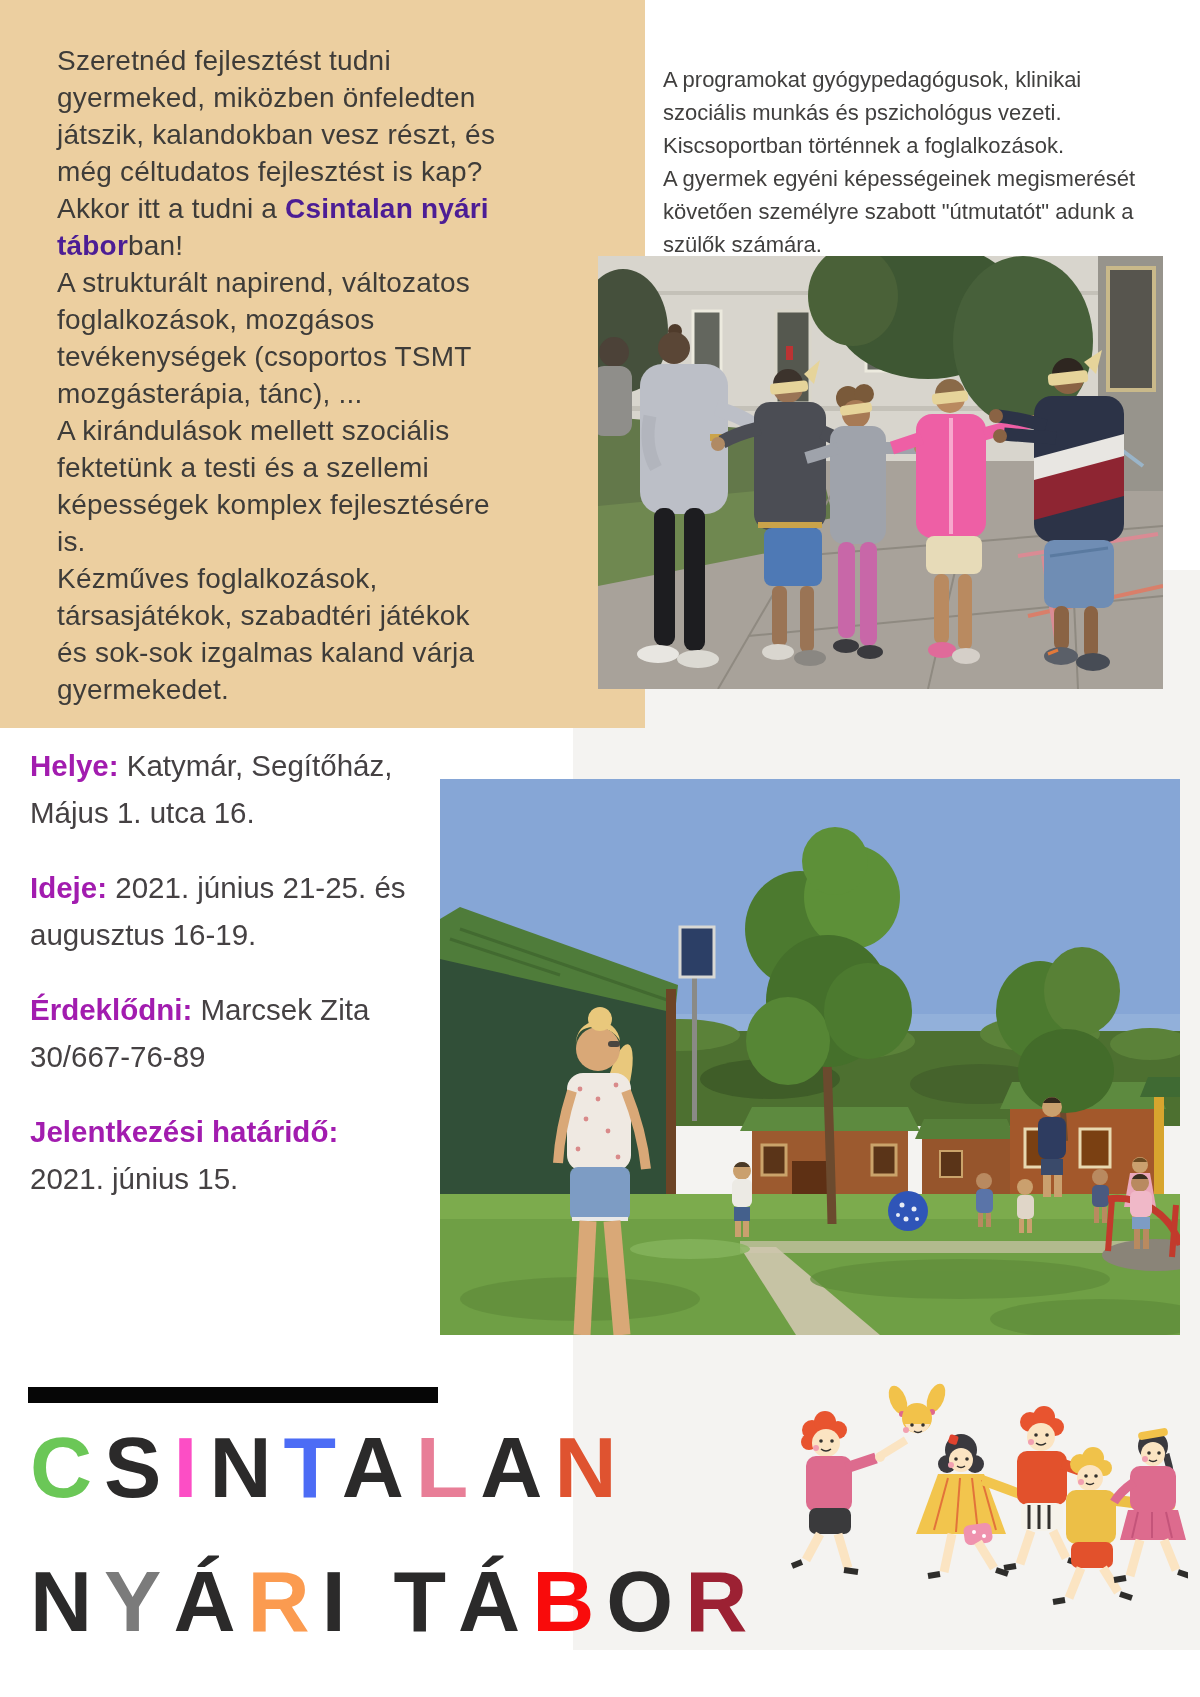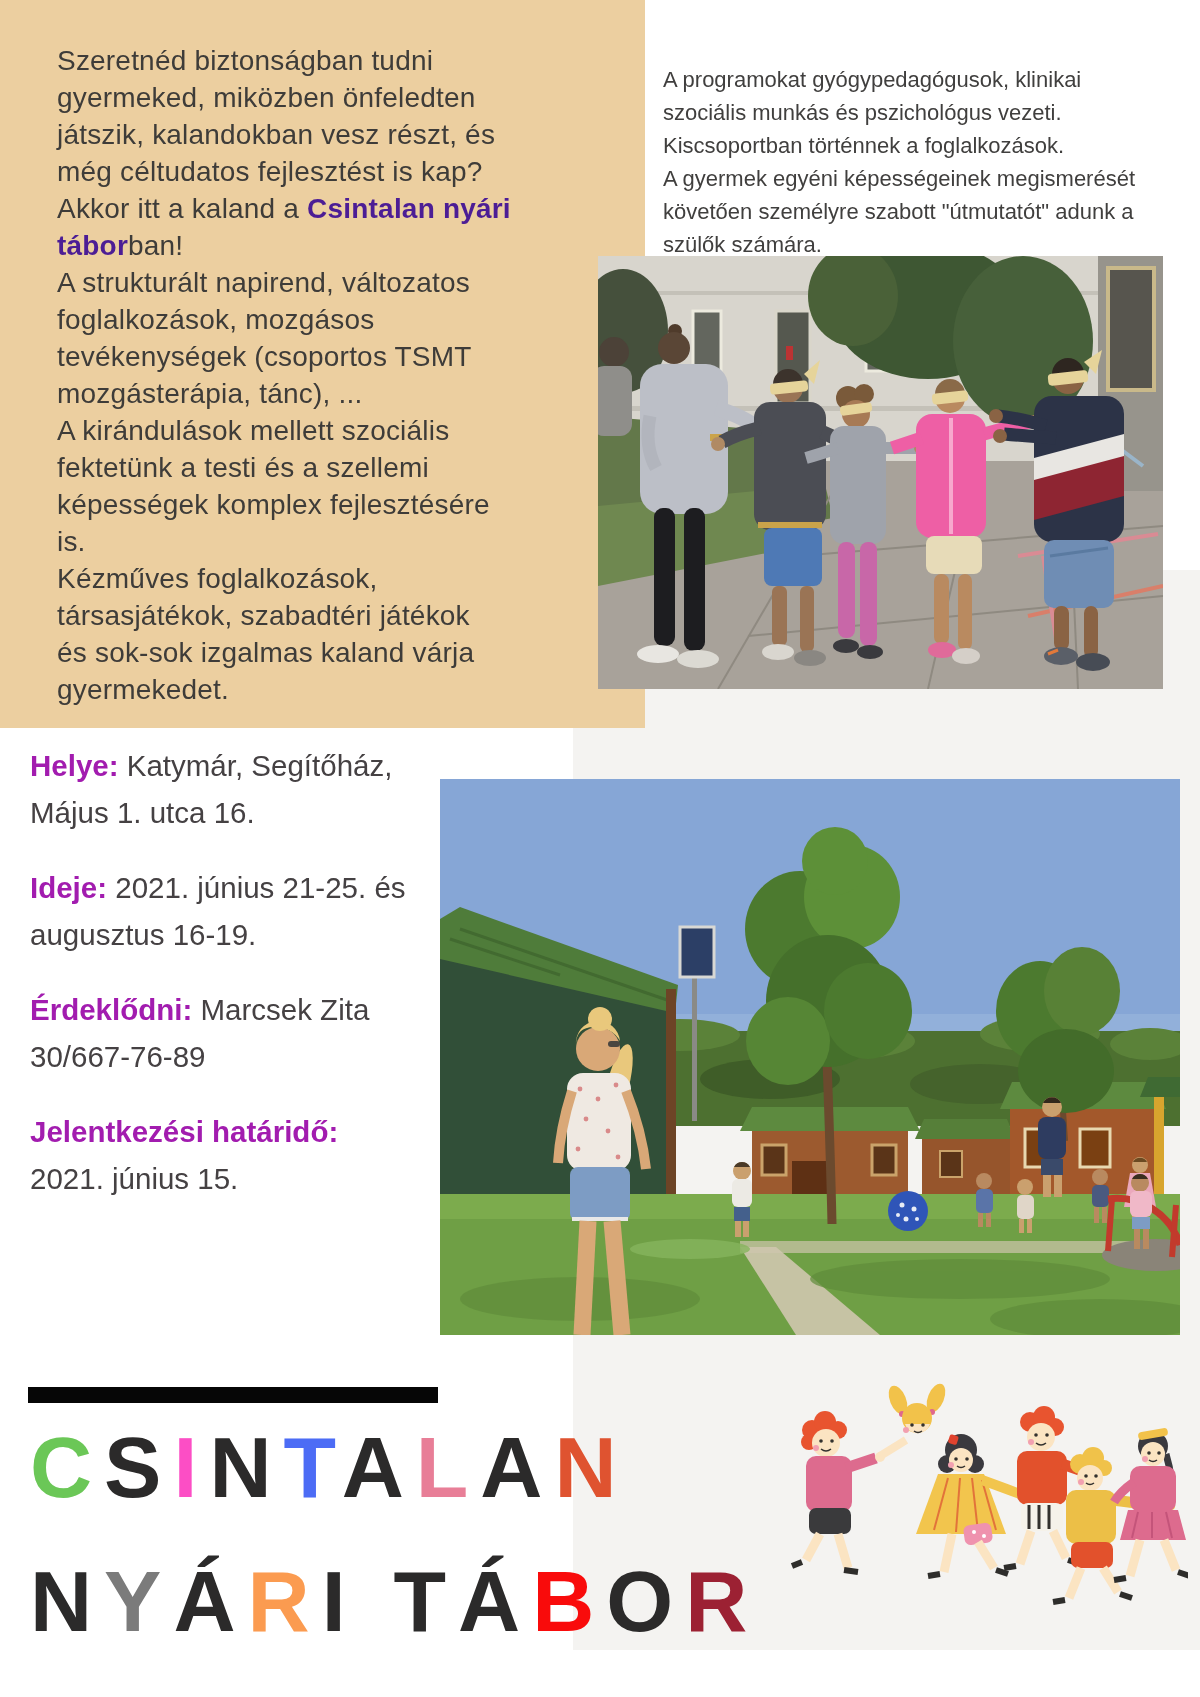--- a/index.html
+++ b/index.html
@@ -36,25 +36,25 @@
 </style>
 </head>
 <body>
 
 <div class="page">
 
   <div class="gray-panel"></div>
 
   <section class="beige-box">
     <div class="intro-text">
-        <div><span>Szeretnéd biztonságban tudni</span><span class="red"></span><span></span></div>
+        <div><span>Szeretnéd fejlesztést tudni</span><span class="red"></span><span></span></div>
         <div><span>gyermeked, miközben önfeledten</span><span class="red"></span><span></span></div>
         <div><span>játszik, kalandokban vesz részt, és</span><span class="red"></span><span></span></div>
         <div><span>még céltudatos fejlesztést is kap?</span><span class="red"></span><span></span></div>
-        <div><span>Akkor itt a kaland a </span><span class="red">Csintalan nyári</span><span></span></div>
+        <div><span>Akkor itt a tudni a </span><span class="red">Csintalan nyári</span><span></span></div>
         <div><span></span><span class="red">tábor</span><span>ban!</span></div>
         <div><span>A strukturált napirend, változatos</span><span class="red"></span><span></span></div>
         <div><span>foglalkozások, mozgásos</span><span class="red"></span><span></span></div>
         <div><span>tevékenységek (csoportos TSMT</span><span class="red"></span><span></span></div>
         <div><span>mozgásterápia, tánc), ...</span><span class="red"></span><span></span></div>
         <div><span>A kirándulások mellett szociális</span><span class="red"></span><span></span></div>
         <div><span>fektetünk a testi és a szellemi</span><span class="red"></span><span></span></div>
         <div><span>képességek komplex fejlesztésére</span><span class="red"></span><span></span></div>
         <div><span>is.</span><span class="red"></span><span></span></div>
         <div><span>Kézműves foglalkozások,</span><span class="red"></span><span></span></div>

